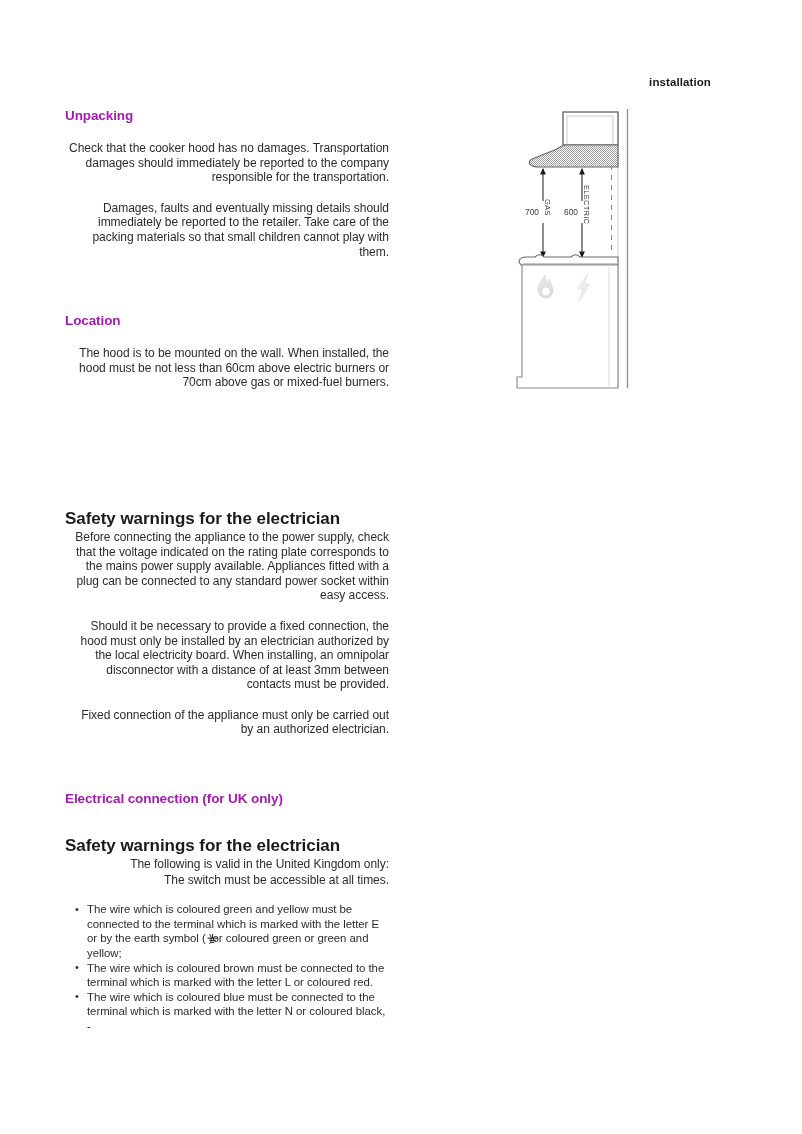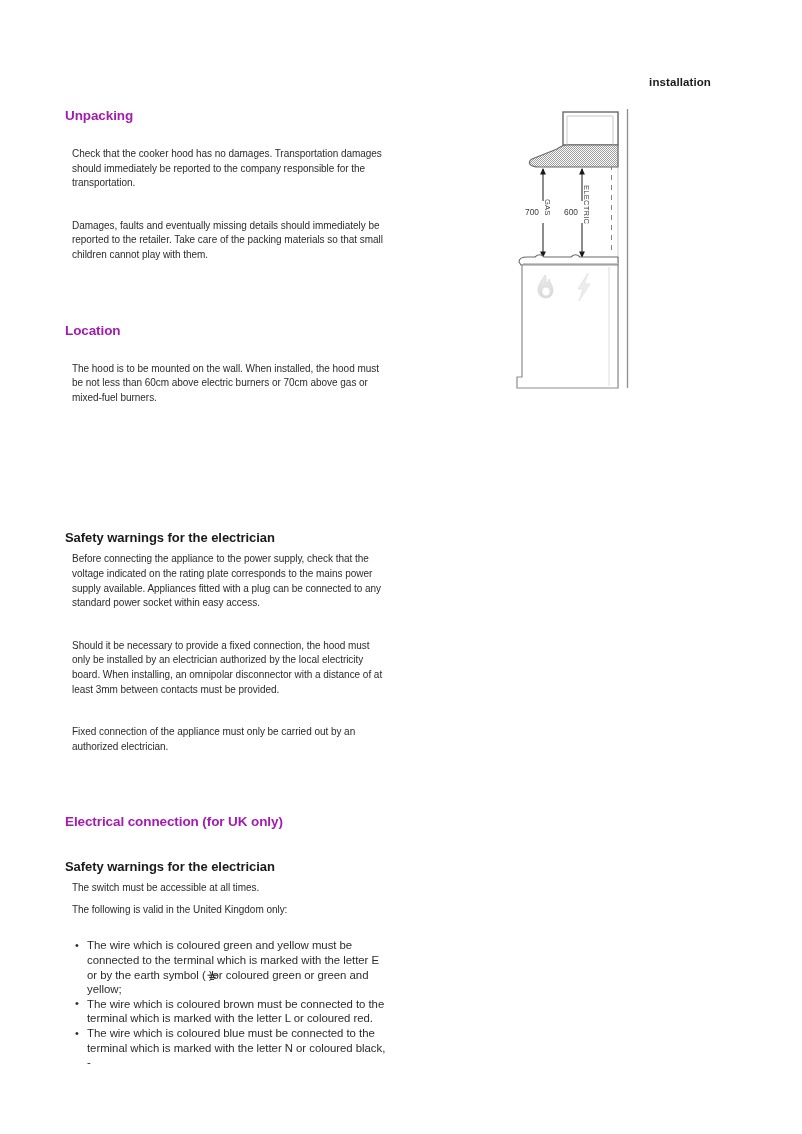--- a/index.html
+++ b/index.html
@@ -46,33 +46,34 @@
 
   h2.sec-title {
     font-size: 13.5px;
     font-weight: bold;
     color: #a21caf;
     margin: 0;
     letter-spacing: -0.1px;
   }
 
   h3.sub-title {
-    font-size: 13px;
+    font-size: 17px;
     font-weight: bold;
     color: #1a1a1a;
     margin: 0;
     letter-spacing: -0.05px;
   }
 
   p.body {
-    font-size: 10px;
+    font-size: 12px;
     line-height: 14.6px;
-    margin: 7px;
+    margin: 1px;
     color: #2b2b2b;
     letter-spacing: -0.04px;
+    text-align: right;
   }
   .gap-md  { height: 14px; }
   .gap-lg  { height: 30px; }
   .gap-xl  { height: 53px; }
   .gap-xxl { height: 60px; }
   .gap-head { height: 17px; }
 
   ul.bullets {
     margin: 0;
     padding: 0 0 0 22px;
@@ -159,22 +160,22 @@
     <div class="gap-md"></div>
     <p class="body">Should it be necessary to provide a fixed connection, the hood must only be installed by an electrician authorized by the local electricity board. When installing, an omnipolar disconnector with a distance of at least 3mm between contacts must be provided.</p>
     <div class="gap-md"></div>
     <p class="body">Fixed connection of the appliance must only be carried out by an authorized electrician.</p>
 
     <div class="gap-xl"></div>
 
     <h2 class="sec-title">Electrical connection (for UK only)</h2>
     <div class="gap-lg"></div>
     <h3 class="sub-title">Safety warnings for the electrician</h3>
+    <p class="body">The following is valid in the United Kingdom only:</p>
     <p class="body">The switch must be accessible at all times.</p>
-    <p class="body">The following is valid in the United Kingdom only:</p>
 
     <div class="gap-md"></div>
 
     <ul class="bullets">
       <li><span>The wire which is coloured green and yellow must be connected to the terminal which is marked with the letter E or by the earth symbol (   )</span><span class="earth-wrap"><svg class="earth-sym" viewBox="0 0 13 10">
               <line x1="6.5" y1="0" x2="6.5" y2="4" stroke="#2b2b2b" stroke-width="1.1"></line>
               <line x1="1.5" y1="4.2" x2="11.5" y2="4.2" stroke="#2b2b2b" stroke-width="1.1"></line>
               <line x1="3.2" y1="6.4" x2="9.8" y2="6.4" stroke="#2b2b2b" stroke-width="1.1"></line>
               <line x1="4.9" y1="8.4" x2="8.1" y2="8.4" stroke="#2b2b2b" stroke-width="1.1"></line>
             </svg></span><span>or coloured green or green and yellow;</span></li>

